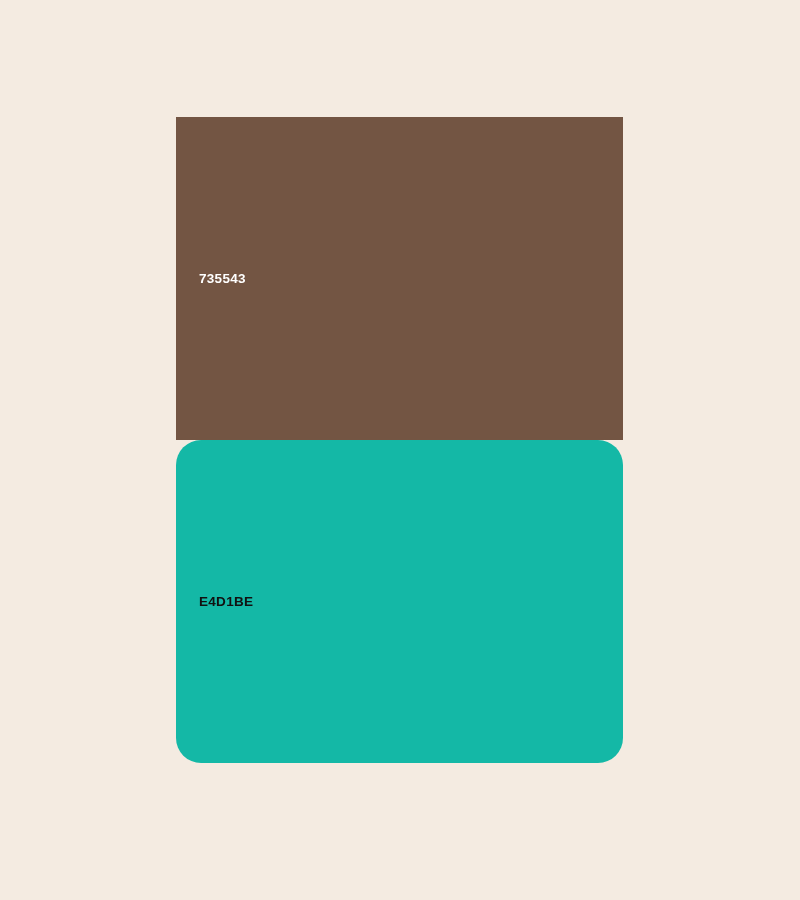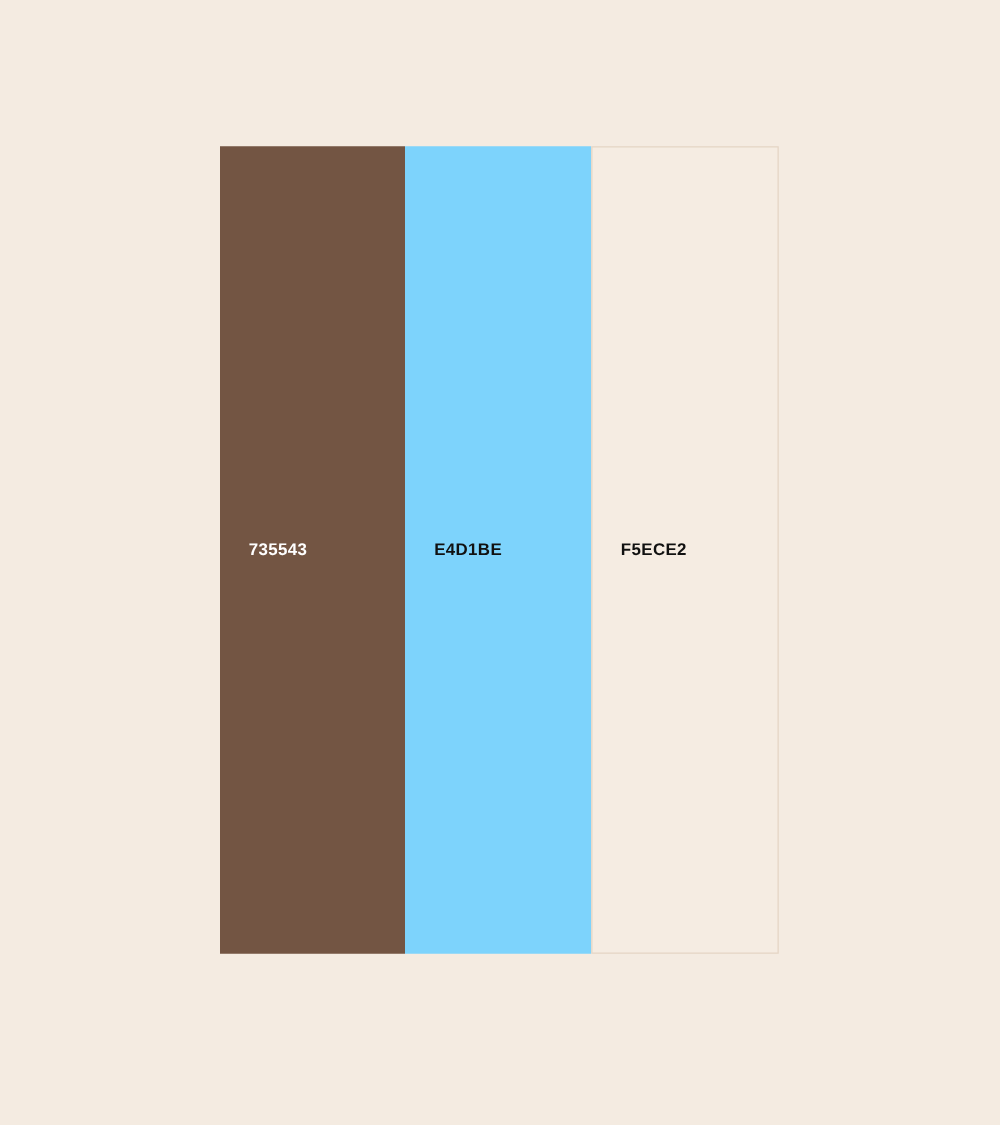--- a/index.html
+++ b/index.html
@@ -25,21 +25,21 @@
     height: 900px;
   }
 
   .palette-card {
     position: absolute;
     left: 176px;
     top: 117px;
     width: 447px;
     height: 646px;
     display: flex;
-    flex-direction: row;
+    flex-direction: column;
     box-sizing: border-box;
   }
 
   .swatch {
     position: relative;
     flex: 1 1 0;
     display: flex;
     align-items: center;
     box-sizing: border-box;
   }
@@ -72,23 +72,20 @@
 
 <div class="palette-stage">
 
   <div class="palette-card">
 
     <div class="swatch" style="background: rgb(115, 85, 67);">
       <span class="swatch-label on-dark" style="color: rgb(255, 255, 255);">735543</span>
     </div>
 
 
-    <div class="swatch" style="background: #7dd3fc;">
+    <div class="swatch" style="background: #14b8a6; border-radius: 25px;">
       <span class="swatch-label on-light" style="color: rgb(17, 17, 17);">E4D1BE</span>
     </div>
 
-    <div class="swatch is-outlined" style="background: rgb(245, 236, 226); border-color: rgb(228, 213, 196);">
-      <span class="swatch-label on-light" style="color: rgb(17, 17, 17);">F5ECE2</span>
-    </div>
 
   </div>
 
 </div>
 
 </body></html>

